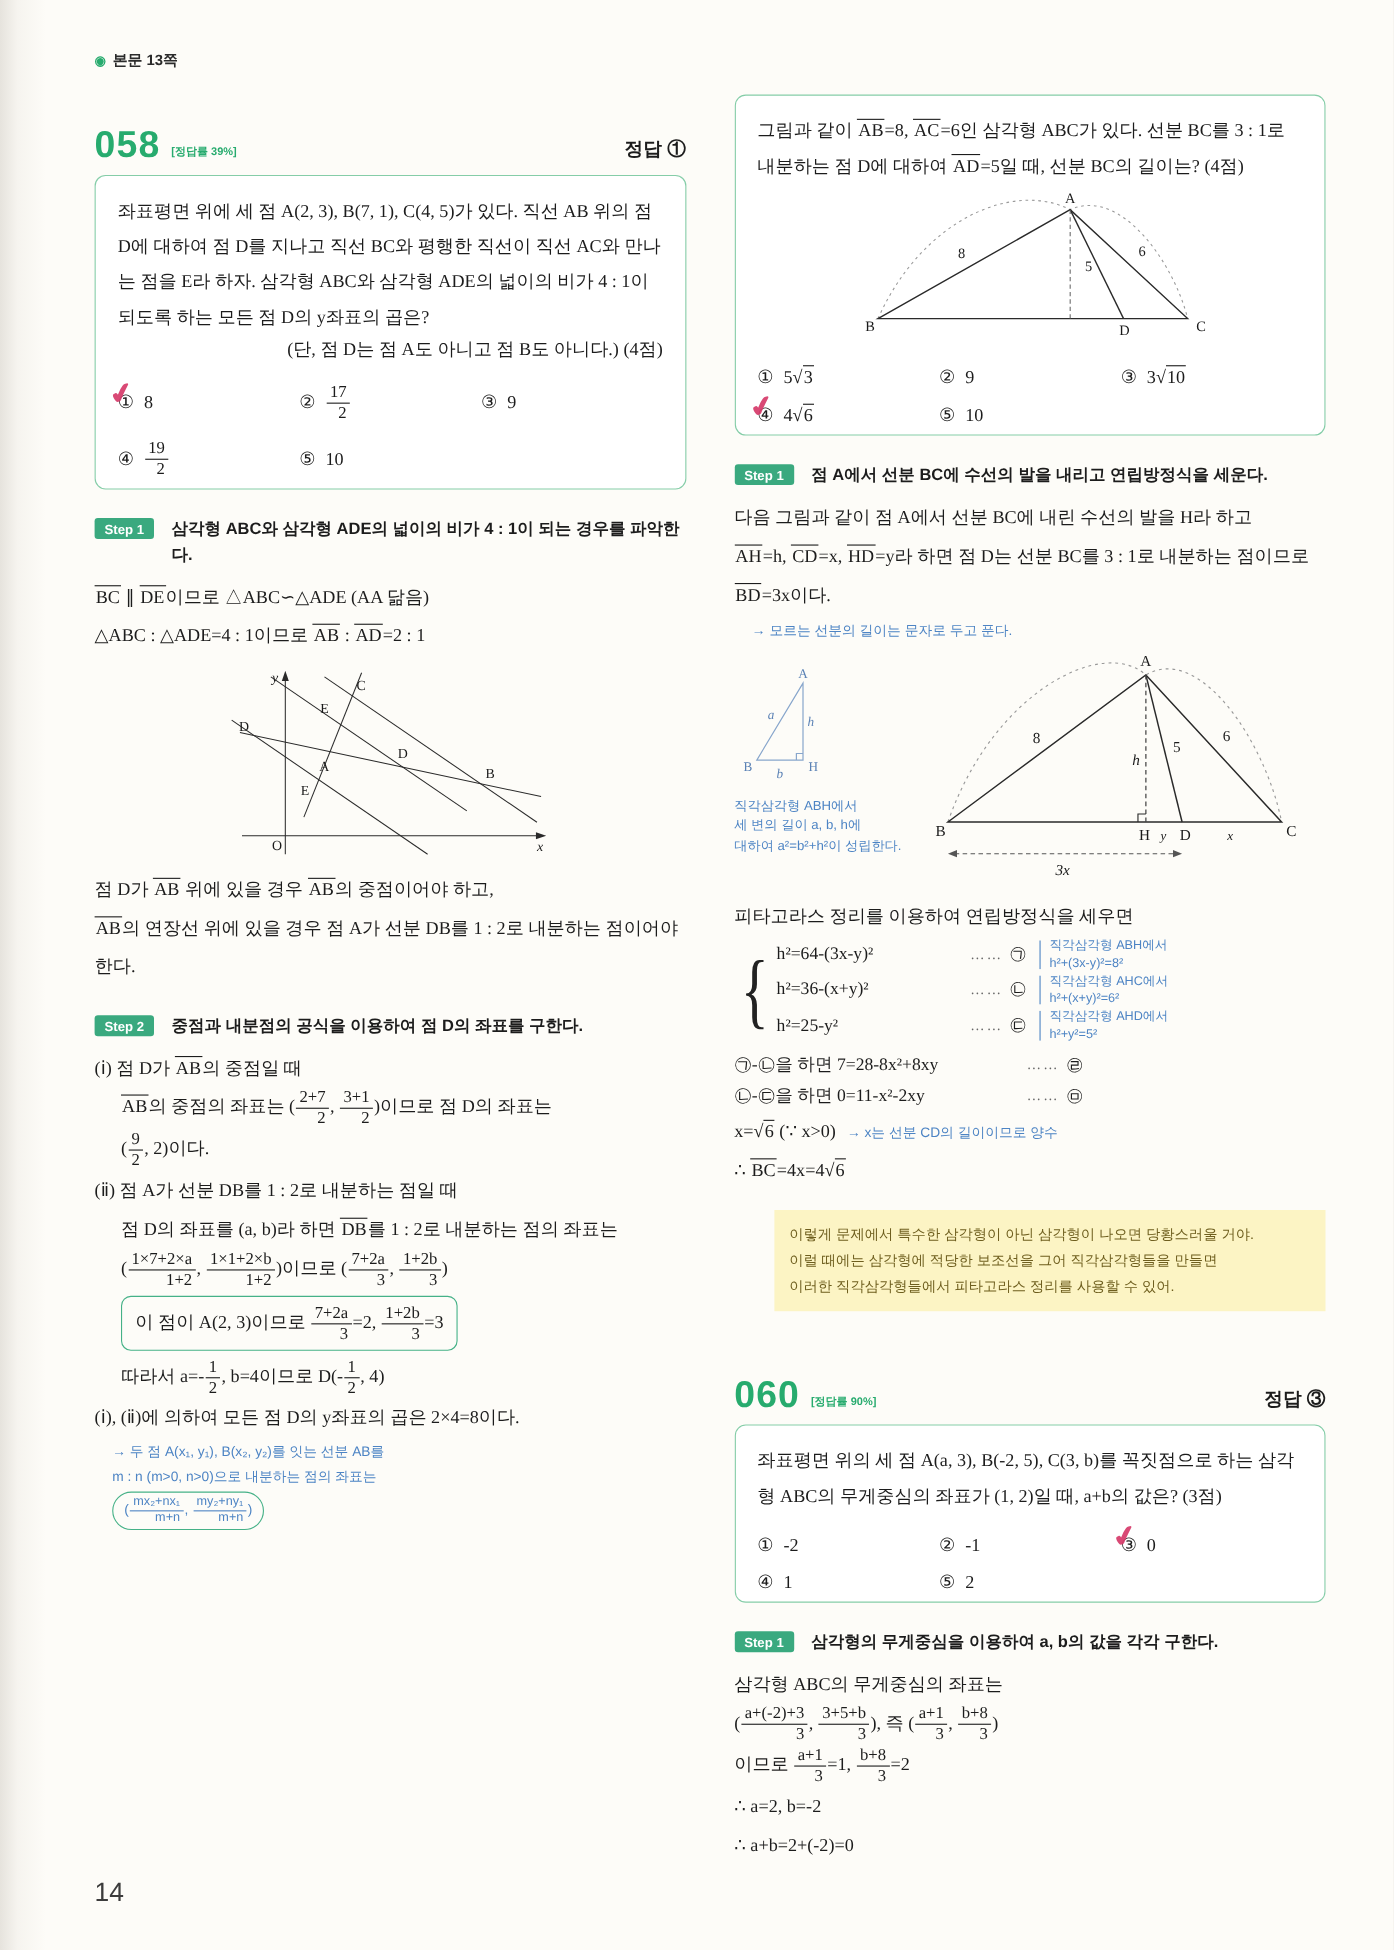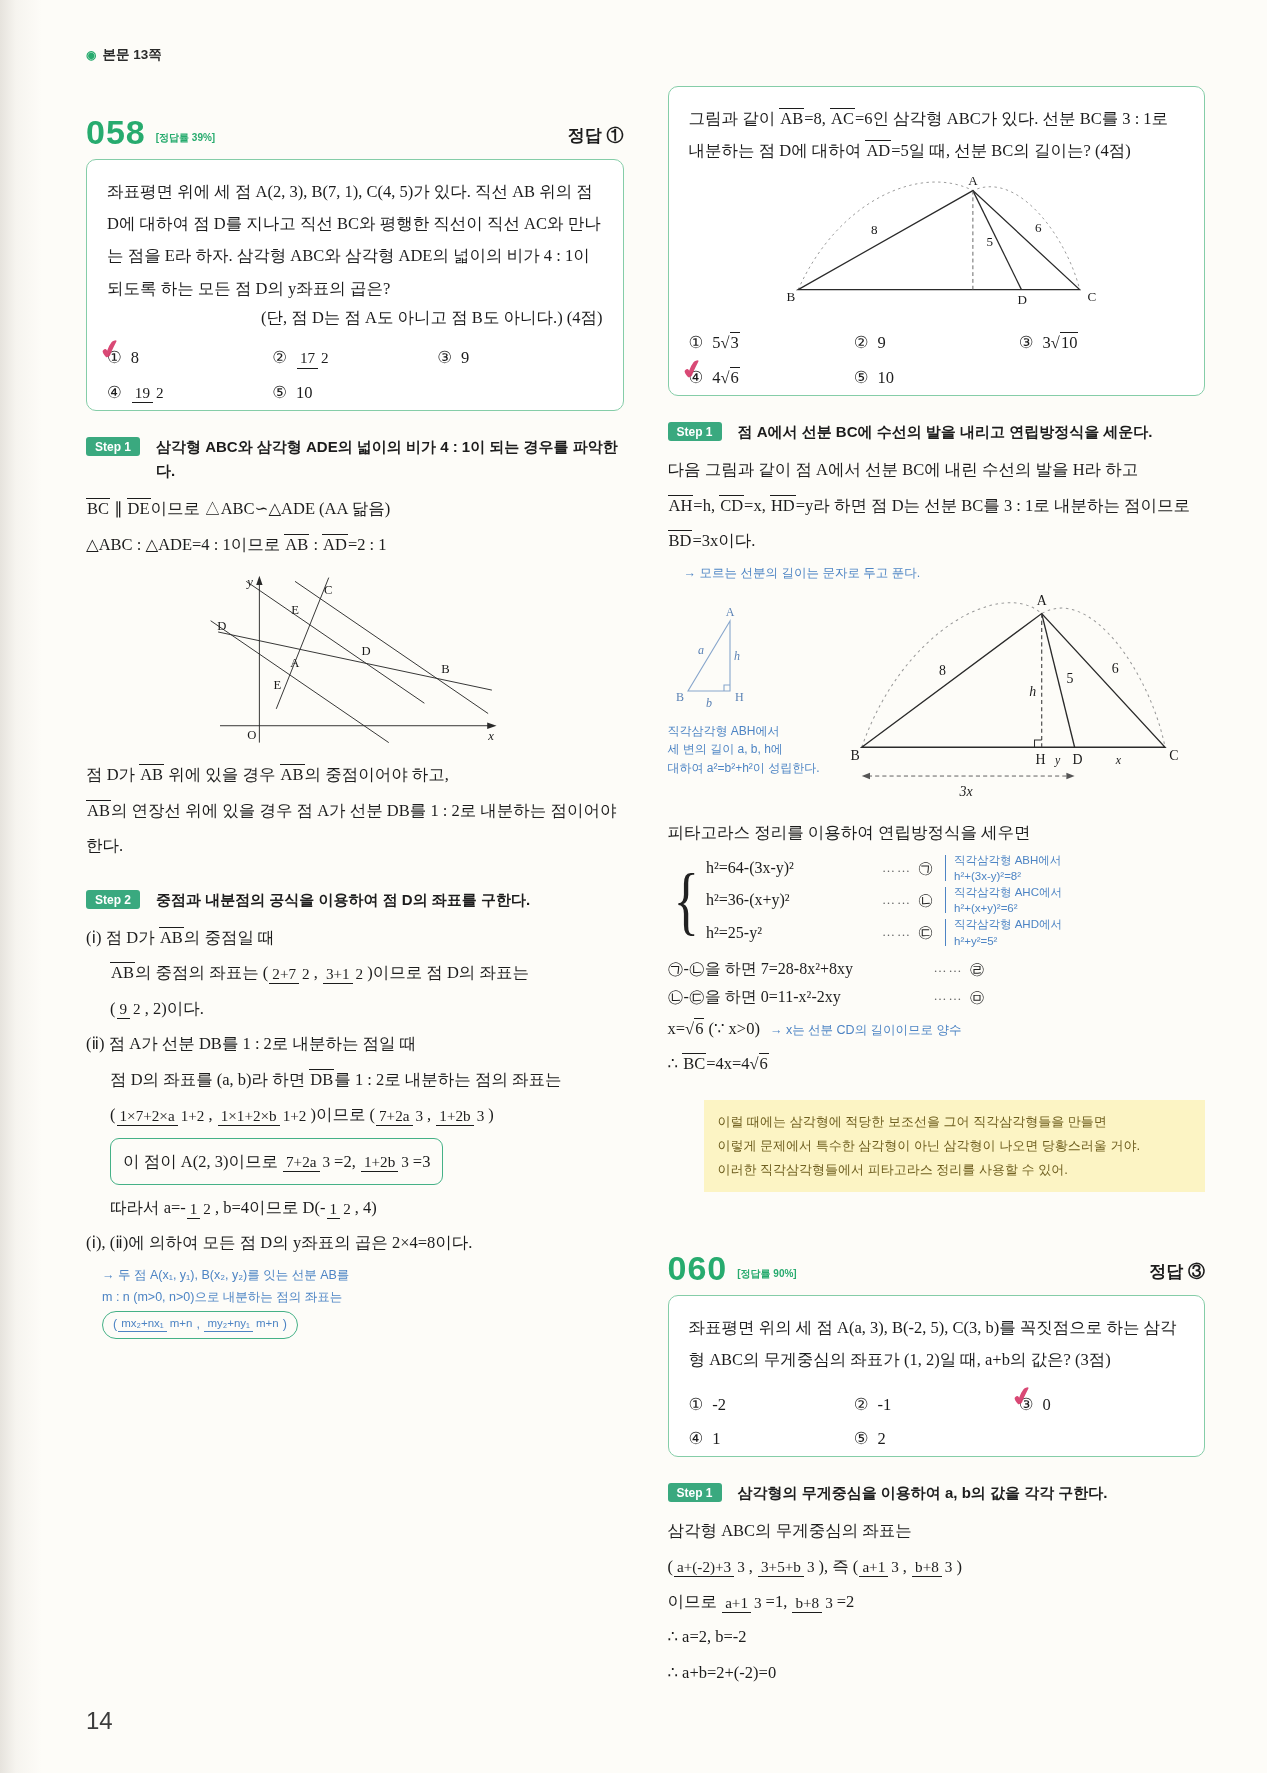--- a/index.html
+++ b/index.html
@@ -36,21 +36,21 @@
         font-family:"Liberation Sans",sans-serif;font-weight:700;transform:rotate(-14deg);opacity:.92;}
 
   .step-head{display:flex;align-items:flex-start;gap:16px;margin:24px 0 8px;}
   .badge{flex:0 0 auto;background:var(--badge_bg,#3aa97f);color:#fff;font-family:"Liberation Sans",sans-serif;
         font-size:12px;font-weight:700;padding:3px 9px 2px;border-radius:3px;margin-top:2px;white-space:nowrap;}
   .step-title{font-family:"Liberation Sans",sans-serif;font-size:15px;font-weight:700;line-height:1.6;}
 
   .line{font-size:16.5px;line-height:2.15;}
   .indent{margin-left:24px;}
 
-  .frac{display:inline-flex;flex-direction:row;text-align:right;vertical-align:middle;
+  .frac{display:inline-flex;flex-direction:column;text-align:right;vertical-align:middle;
         line-height:1.2;font-size:0.92em;margin:0 1px;}
   .frac .fn{border-bottom:1.1px solid currentColor;padding:0 3px;}
   .frac .fd{padding:0 3px;}
   .ov{display:inline-block;border-top:1.1px solid currentColor;line-height:1.2;padding:0 1px;}
 
   .bluenote{color:var(--blue,#4d84c4);font-family:"Liberation Sans",sans-serif;font-size:12.5px;
         line-height:1.75;margin:4px 0 0 16px;}
   .bluenote.inline{display:inline;margin-left:10px;font-size:12.5px;}
   .greenbox{display:inline-block;border:1.4px solid #45b187;border-radius:9px;padding:5px 12px;margin:5px 0;}
   .greenoval{display:inline-block;border:1.3px solid #45b187;border-radius:18px;padding:2px 10px;margin-top:2px;}
@@ -382,22 +382,22 @@
         </div>
         <div class="eqrow">
           <span class="eqf wide">㉡-㉢을 하면 0=11-x²-2xy</span>
           <span class="leader">……</span>
           <span class="eqtag">㉤</span>
         </div>
         <p class="line"><span>x=√<span class="ov">6</span> (∵ x&gt;0)</span><span class="bluenote inline">→ x는 선분 CD의 길이이므로 양수</span></p>
         <p class="line">∴ <span class="ov">BC</span>=4x=4√<span class="ov">6</span></p>
 
         <div class="tip">
+          <div>이렇게 문제에서 특수한 삼각형이 아닌 삼각형이 나오면 당황스러울 거야.</div>
           <div>이럴 때에는 삼각형에 적당한 보조선을 그어 직각삼각형들을 만들면</div>
-          <div>이렇게 문제에서 특수한 삼각형이 아닌 삼각형이 나오면 당황스러울 거야.</div>
           <div>이러한 직각삼각형들에서 피타고라스 정리를 사용할 수 있어.</div>
         </div>
       </section>
 
       <section class="problem mt">
         <div class="phead">
           <span class="pnum">060</span>
           <span class="rate">[정답률 90%]</span>
           <span class="ans">정답 ③</span>
         </div>

